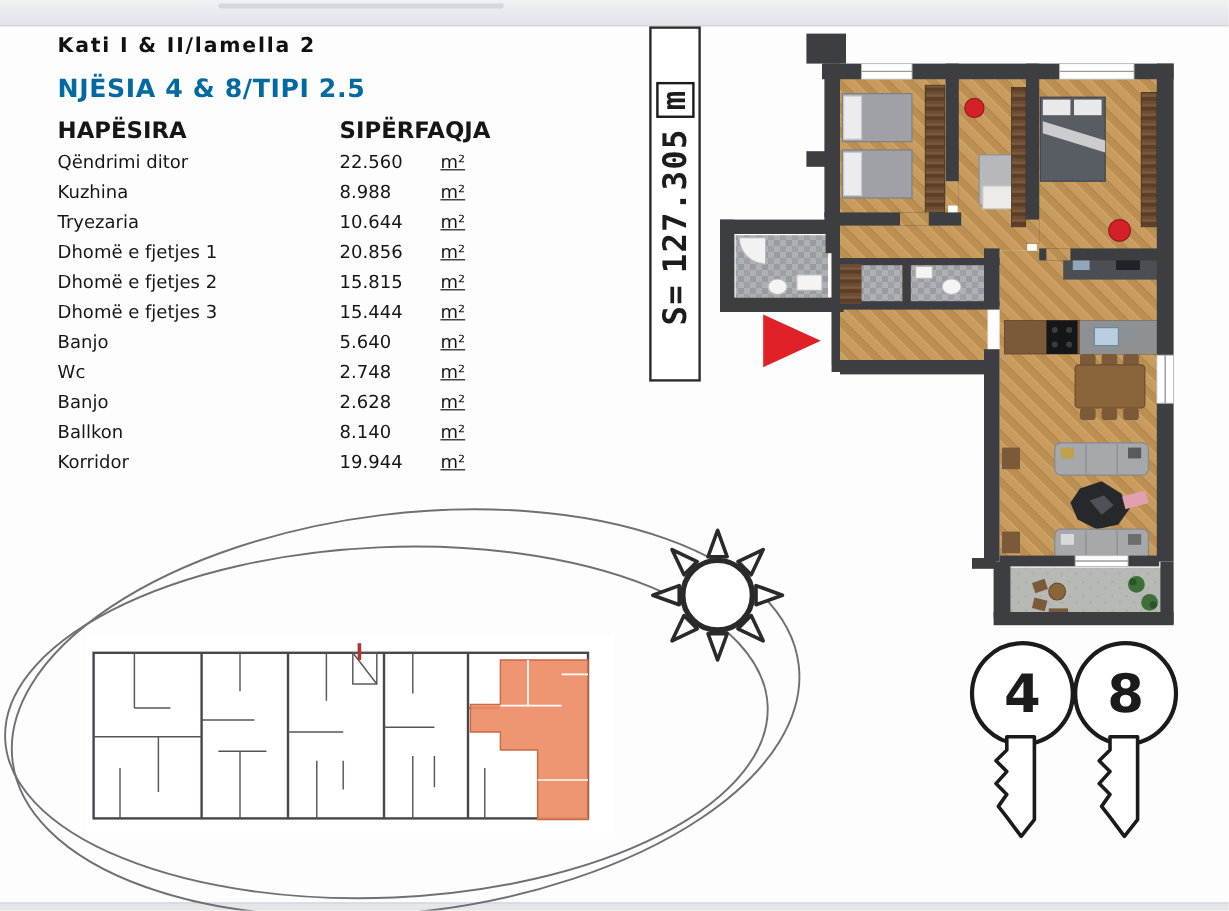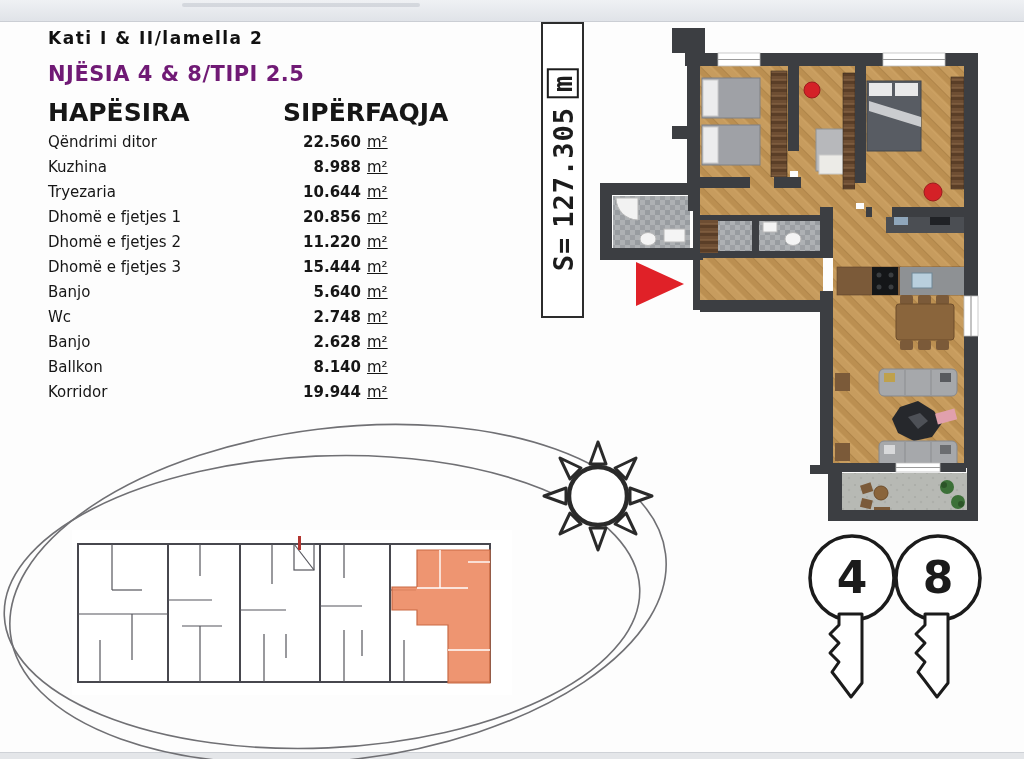--- a/index.html
+++ b/index.html
@@ -14,26 +14,26 @@
   }
   .top-bar .streak{position:absolute;left:182px;top:3px;width:238px;height:4px;background:#b9bdc6;opacity:.45;border-radius:2px;}
   .bottom-bar{
     position:absolute;left:0;bottom:0;width:1024px;height:6px;
     background:#e4e6e9;border-top:1px solid #cfd2d7;
   }
 
   
   .panel{position:absolute;left:48px;top:28px;width:420px;}
   .title{font-size:17px;font-weight:700;letter-spacing:1.5px;margin:0 0 14px 0;color:#111;}
-  .subtitle{font-size:21px;font-weight:700;letter-spacing:.5px;margin:0 0 12px 0;color:#701a75;}
-  .hdr-row{display:flex;font-weight:700;font-size:25px;margin-bottom:3px;}
+  .subtitle{font-size:21px;font-weight:700;letter-spacing:.5px;margin:0 0 12px 0;color:#0369a1;}
+  .hdr-row{display:flex;font-weight:700;font-size:19px;margin-bottom:3px;}
   .hdr-space{width:235px;}
   .row{display:flex;font-size:15px;line-height:25px;}
   .cell.name{width:235px;}
-  .cell.val{width:78px;text-align:right;font-variant-numeric:tabular-nums;font-weight:bold;}
+  .cell.val{width:78px;font-variant-numeric:tabular-nums;}
   .cell.unit{margin-left:6px;text-decoration:underline;}
 
   
   .sbox{
     position:absolute;left:541px;top:22px;width:43px;height:296px;
     border:2px solid #2c2c2c;background:#fff;box-sizing:border-box;
   }
   .sbox-inner{
     position:absolute;left:50%;top:50%;
     transform:translate(-50%,-50%) rotate(-90deg);
@@ -83,21 +83,21 @@
       <span class="cell val">10.644</span>
       <span class="cell unit">m²</span>
     </div>
     <div class="row">
       <span class="cell name">Dhomë e fjetjes 1</span>
       <span class="cell val">20.856</span>
       <span class="cell unit">m²</span>
     </div>
     <div class="row">
       <span class="cell name">Dhomë e fjetjes 2</span>
-      <span class="cell val">11.220</span>
+      <span class="cell val">15.815</span>
       <span class="cell unit">m²</span>
     </div>
     <div class="row">
       <span class="cell name">Dhomë e fjetjes 3</span>
       <span class="cell val">15.444</span>
       <span class="cell unit">m²</span>
     </div>
     <div class="row">
       <span class="cell name">Banjo</span>
       <span class="cell val">5.640</span>

